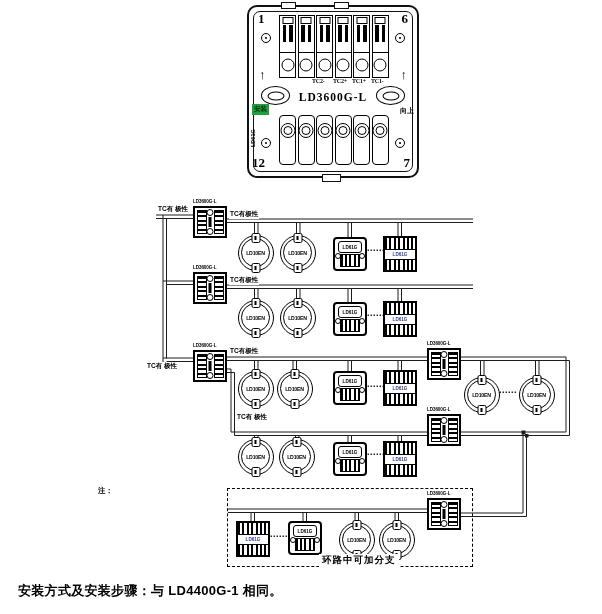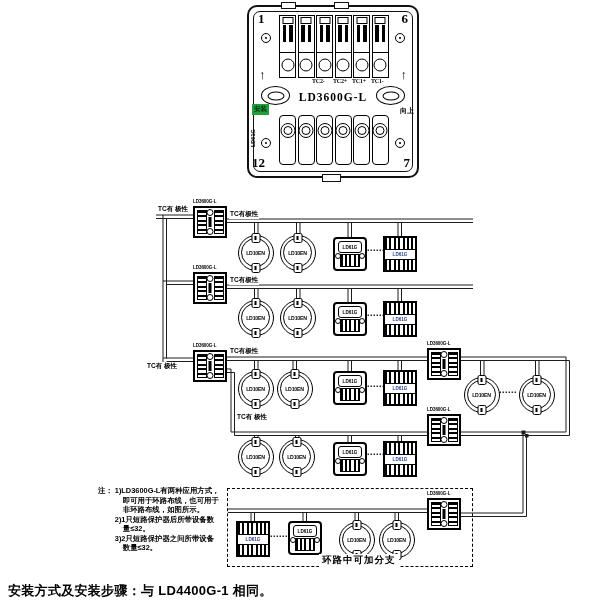--- a/index.html
+++ b/index.html
@@ -87,21 +87,21 @@
   .tclabel{position:absolute;font:700 6.5px "Liberation Sans",sans-serif;background:#fff;
            padding:0 1px;white-space:nowrap;}
   .dashedbox{position:absolute;left:227px;top:488px;width:244px;height:77px;border:1.6px dashed #000;}
   .branchlabel{position:absolute;left:319px;top:554px;background:#fff;padding:0 3px;
                font:700 9.5px "Liberation Sans",sans-serif;letter-spacing:1px;white-space:nowrap;}
   .notes{position:absolute;left:98px;top:486px;width:160px;display:flex;
          font:700 7.4px "Liberation Sans",sans-serif;line-height:9.5px;}
   .notes-prefix{margin-right:2px;white-space:nowrap;}
   .nl{display:block;white-space:nowrap;}
   .nl.ind{padding-left:8px;}
-  .caption{position:absolute;left:8px;top:582px;font:700 13px "Liberation Sans",sans-serif;
+  .caption{position:absolute;left:18px;top:582px;font:700 13px "Liberation Sans",sans-serif;
            letter-spacing:0.3px;white-space:nowrap;}
 </style>
 </head>
 <body>
 
 <div class="canvas">
 
   <svg class="wires" width="602" height="614">
     <g>
 
@@ -494,26 +494,17 @@
   <span class="tclabel" style="left:229px;top:276px;">TC有极性</span>
   <span class="tclabel" style="left:146px;top:362px;">TC有 极性</span>
   <span class="tclabel" style="left:229px;top:347px;">TC有极性</span>
   <span class="tclabel" style="left:236px;top:413px;">TC有 极性</span>
 
   <div class="dashedbox"></div>
   <span class="branchlabel">环路中可加分支</span>
 
   <div class="notes">
     <span class="notes-prefix">注：</span>
-    <div>
-      <span class="nl">1)LD3600G-L有两种应用方式，</span>
-      <span class="nl ind">即可用于环路布线，也可用于</span>
-      <span class="nl ind">非环路布线，如图所示。</span>
-      <span class="nl">2)1只短路保护器后所带设备数</span>
-      <span class="nl ind">量≤32。</span>
-      <span class="nl">3)2只短路保护器之间所带设备</span>
-      <span class="nl ind">数量≤32。</span>
-    </div>
   </div>
 
   <div class="caption">安装方式及安装步骤：与 LD4400G-1 相同。</div>
 
 </div>
 
 </body></html>

